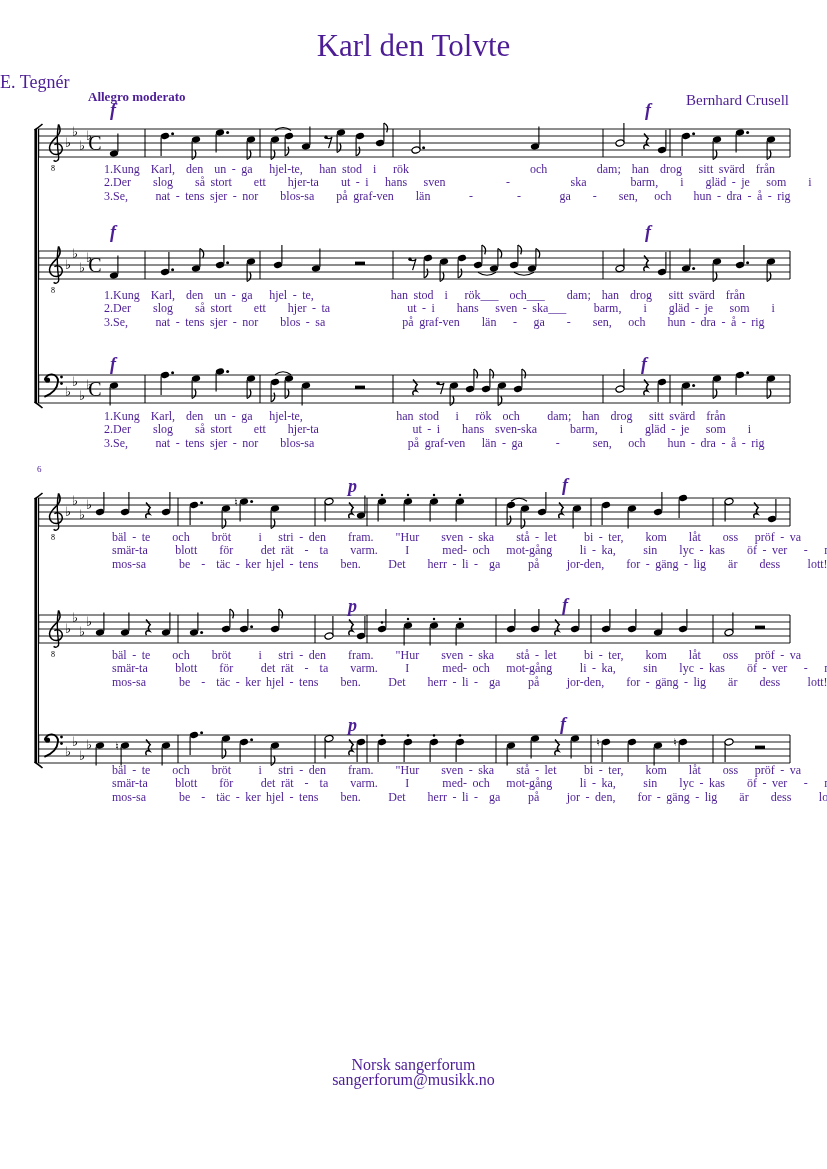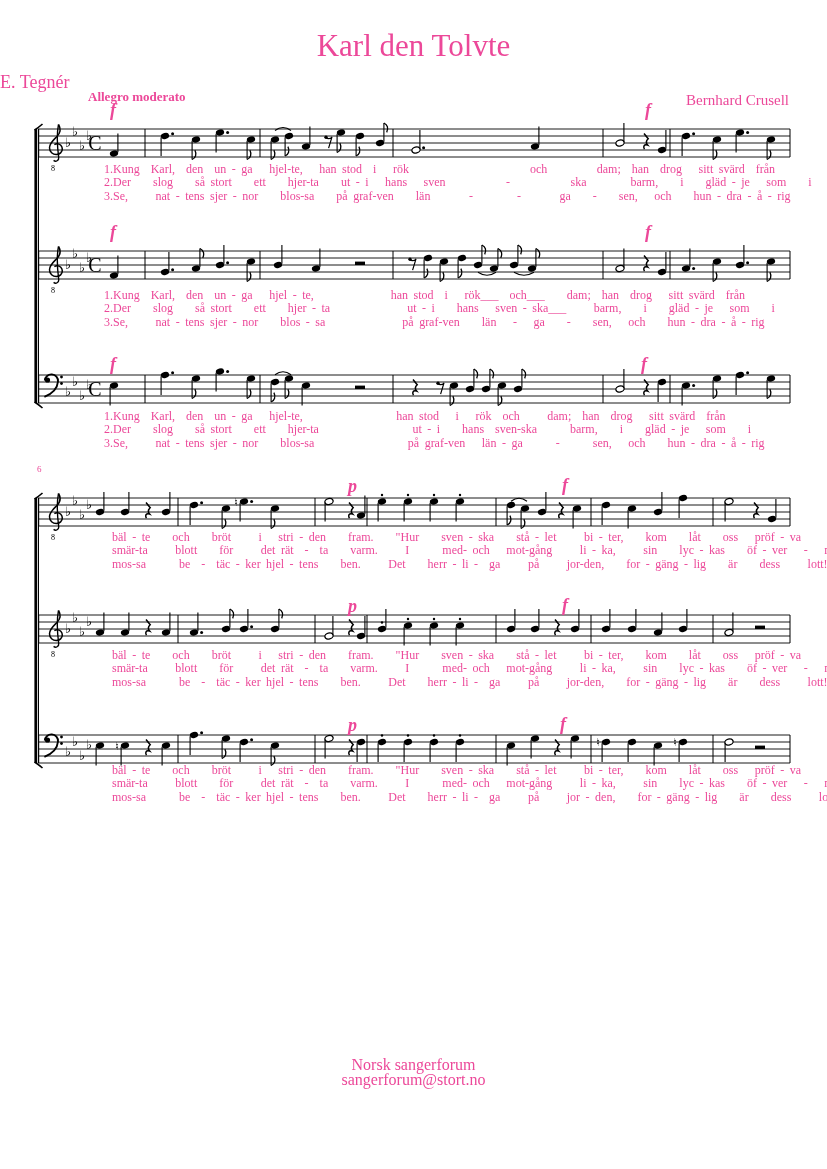--- a/index.html
+++ b/index.html
@@ -1,16 +1,16 @@
 <!DOCTYPE html>
 <html><head>
 <meta charset="utf-8">
 <style>
   html,body{margin:0;padding:0;background:#ffffff;}
-  .page{position:relative;width:827px;height:1169px;background:#ffffff;color:#ec4899;
+  .page{position:relative;width:827px;height:1169px;background:#ffffff;color:#4c1d95;
         font-family:"Liberation Serif",serif;overflow:hidden;text-decoration:underline;}
   .title{position:absolute;top:28px;left:0;width:100%;text-align:center;font-size:31px;}
   .lyricist{position:absolute;top:72px;left:0;width:100%;text-align:left;font-size:18px;}
   .composer{position:absolute;top:76px;right:38px;font-size:15px;margin-top:16px;}
   .tempo{position:absolute;top:89px;left:88px;font-size:13px;font-weight:bold;}
   .measure-number{position:absolute;left:37px;top:464px;font-size:9px;}
   .staff-svg{position:absolute;overflow:visible;}
   .brace-svg{position:absolute;overflow:visible;}
   .lyrics{position:absolute;font-size:12px;line-height:13.3px;white-space:pre;word-spacing:2.5px;}
   .dyn{position:absolute;font-style:italic;font-weight:bold;font-size:18px;line-height:1;
@@ -566,15 +566,15 @@
       <div class="dyn" style="left: 641px; top: 355px;">f</div>
       <div class="dyn" style="left: 348px; top: 477px;">p</div>
       <div class="dyn" style="left: 562px; top: 476px;">f</div>
       <div class="dyn" style="left: 348px; top: 597px;">p</div>
       <div class="dyn" style="left: 562px; top: 596px;">f</div>
       <div class="dyn" style="left: 348px; top: 716px;">p</div>
       <div class="dyn" style="left: 560px; top: 715px;">f</div>
     </div>
   <div class="footer">
     <div>Norsk sangerforum</div>
-    <div>sangerforum@stort.no</div>
+    <div>sangerforum@musikk.no</div>
   </div>
 </div>
 
 </body></html>

